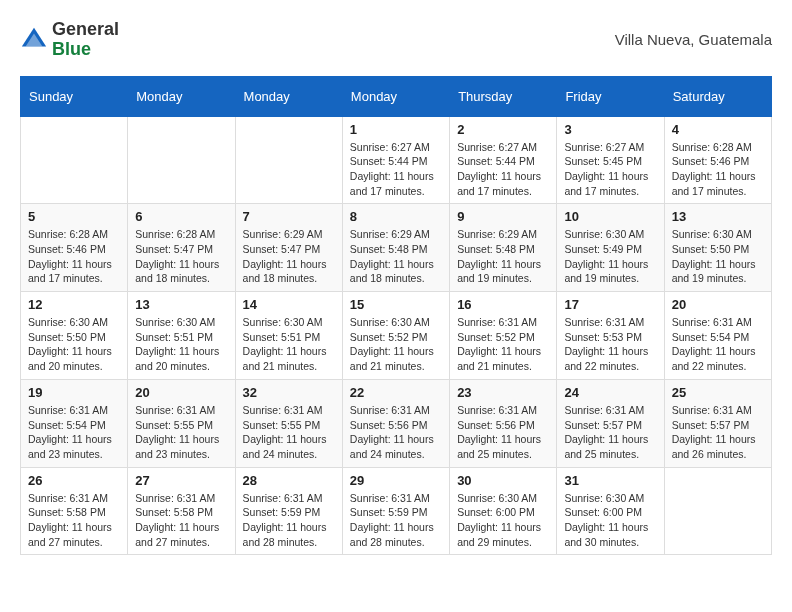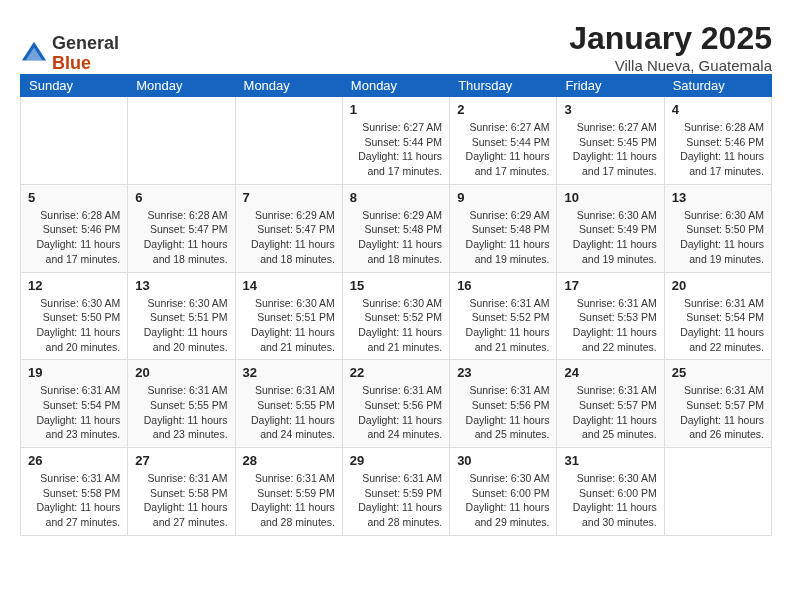--- a/index.html
+++ b/index.html
@@ -6,35 +6,35 @@
     body {
       font-family: Arial, sans-serif;
       background: #fff;
       width: 792px;
       min-height: 612px;
       padding: 20px;
     }
     .header {
       display: flex;
       justify-content: space-between;
-      align-items: flex-end;
-      margin-bottom: 0;
+      align-items: center;
+      margin-bottom: 16px;
     }
     .logo {
       display: flex;
       align-items: center;
       gap: 4px;
     }
     .logo-text {
       font-size: 18px;
       font-weight: bold;
       line-height: 1.1;
     }
     .logo-general { color: #333; }
-    .logo-blue { color: #c2410c; }
+    .logo-blue { color: #15803d; }
     .logo-icon {
       width: 28px;
       height: 28px;
     }
     .title-section {
       text-align: right;
     }
     .month-year {
       font-size: 32px;
       font-weight: bold;
@@ -46,21 +46,21 @@
     }
     .calendar {
       width: 100%;
       border-collapse: collapse;
       border: 1px solid #ccc;
     }
     .calendar th {
       background-color: #1565c0;
       color: #fff;
       text-align: left;
-      padding: 3px 8px;
+      padding: 12px 8px;
       font-size: 13px;
       font-weight: normal;
       border: 1px solid #1565c0;
     }
     .calendar td {
       vertical-align: top;
       padding: 5px 7px;
       border: 1px solid #ddd;
       width: 107px;
       min-height: 85px;
@@ -74,42 +74,40 @@
     .day-number {
       font-size: 13px;
       font-weight: bold;
       margin-bottom: 3px;
       color: #222;
     }
     .day-info {
       font-size: 10.5px;
       color: #333;
       line-height: 1.4;
-      text-align: right;
     }
     .empty-cell {
       background: #fff !important;
     }
   </style>
 </head>
 <body>
 
 <div class="header">
   <div class="logo">
     <svg class="logo-icon" viewBox="0 0 30 30">
       <polygon points="15,2 28,22 2,22" fill="#1565c0"></polygon>
       <polygon points="15,8 24,22 6,22" fill="#fff" opacity="0.4"></polygon>
     </svg>
     <div class="logo-text">
       <span class="logo-general">General</span><br>
       <span class="logo-blue">Blue</span>
     </div>
   </div>
   <div class="title-section">
-    <div class="month-year">January 2025</div>
     <div class="location">Villa Nueva, Guatemala</div>
   </div>
 </div>
 
 <table class="calendar">
   <thead>
     <tr>
       <th>Sunday</th>
       <th>Monday</th>
       <th>Monday</th>

